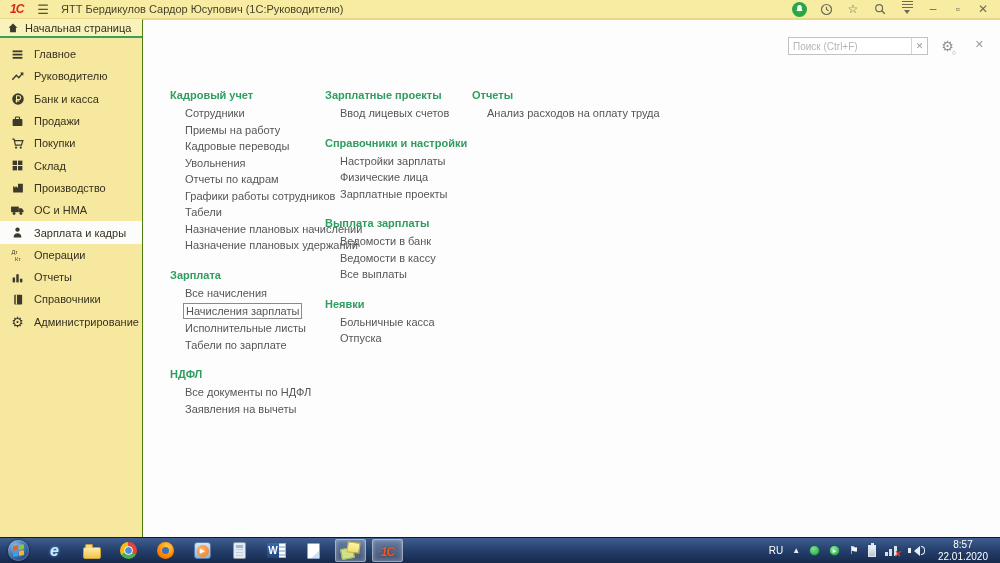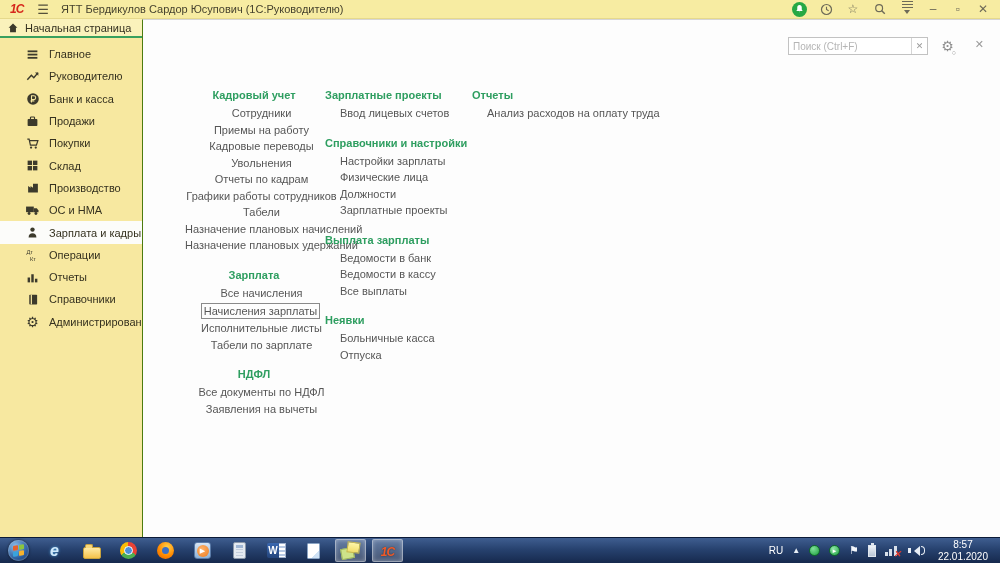--- a/index.html
+++ b/index.html
@@ -25,41 +25,41 @@
   .mainrow { position:absolute; top:19px; left:0; right:0; bottom:26px; display:flex; }
   .sidebar { width:142px; background:#f7e8a0; display:flex; flex-direction:column; }
   .content { flex:1; background:#fdfdfd; border-left:1px solid #4d7c0f; border-top:1px solid #d5d5d5; position:relative; }
 
   
   .home-tab { height:19px; background:#faf2bb; border-bottom:2px solid #38a05e;
     display:flex; align-items:center; gap:6px; padding-left:7px; font-size:11px; color:#33301f; cursor:pointer; }
 
   
   .nav { padding-top:5px; }
-  .nav-item { height:22.3px; display:flex; align-items:center; gap:9px; padding-left:25px;
+  .nav-item { height:22.3px; display:flex; align-items:center; gap:9px; padding-left:10px;
     font-size:11px; color:#35311f; cursor:pointer; white-space:nowrap; }
   .nav-item.active { background:#fcfcfa; }
   .nicon { width:15px; height:15px; display:flex; align-items:center; justify-content:center; flex:none; color:#3c3a2c; }
   .nicon svg { display:block; }
 
   
   .search-wrap { position:absolute; top:17px; right:72px; width:140px; height:18px;
     border:1px solid #c2c2c2; background:#fff; display:flex; align-items:center; }
   .search-input { flex:1; border:none; outline:none; height:100%; font-size:10px; padding:0 4px;
     font-family:"Liberation Sans",sans-serif; color:#444; min-width:0; }
   .search-input::placeholder { color:#b5b5b5; }
   .search-clear { width:16px; height:100%; border-left:1px solid #d5d5d5; display:flex; align-items:center;
     justify-content:center; color:#9a9a9a; font-size:9px; cursor:pointer; }
   .gear-btn { position:absolute; top:17px; right:42px; font-size:14px; color:#8f8f8f; cursor:pointer; line-height:18px; }
   .gear-btn b { font-size:7px; position:relative; top:4px; left:-2px; color:#8f8f8f; }
   .panel-close { position:absolute; top:18px; right:16px; font-size:11px; color:#9a9a9a; cursor:pointer; }
 
   
   .menu-col { position:absolute; top:69px; white-space:nowrap; }
-  .col0 { left:27px; width:168px;text-align:center; }
+  .col0 { left:27px; width:168px; }
   .col1 { left:182px; width:150px; }
   .col2 { left:329px; width:200px; }
   .menu-section { margin-bottom:15px; }
   .menu-header { font-size:11px; font-weight:bold; color:#2e9e60; margin-bottom:4px; cursor:pointer; }
   .menu-item { font-size:11px; color:#565656; line-height:16.5px; padding-left:15px; cursor:pointer; }
   .menu-item.focused { display:inline-block; border:1px solid #8a8a8a; padding:0 2px 0 2px; margin-left:13px; line-height:14px; margin-top:1px; margin-bottom:1px; }
 
   
   .taskbar { position:absolute; left:0; right:0; bottom:0; height:26px;
     background:linear-gradient(#3c5websafe, #16294d); background:linear-gradient(#3f5e90 0%, #27426f 45%, #16294d 100%);
@@ -329,21 +329,20 @@
           </div>
           <div class="menu-col col1">
             <div class="menu-section">
               <div class="menu-header">Зарплатные проекты</div>
               <div class="menu-item">Ввод лицевых счетов</div>
             </div>
             <div class="menu-section">
               <div class="menu-header">Справочники и настройки</div>
               <div class="menu-item">Настройки зарплаты</div>
               <div class="menu-item">Физические лица</div>
-              <div class="menu-item">Должности</div>
               <div class="menu-item">Зарплатные проекты</div>
             </div>
             <div class="menu-section">
               <div class="menu-header">Выплата зарплаты</div>
               <div class="menu-item">Ведомости в банк</div>
               <div class="menu-item">Ведомости в кассу</div>
               <div class="menu-item">Все выплаты</div>
             </div>
             <div class="menu-section">
               <div class="menu-header">Неявки</div>

